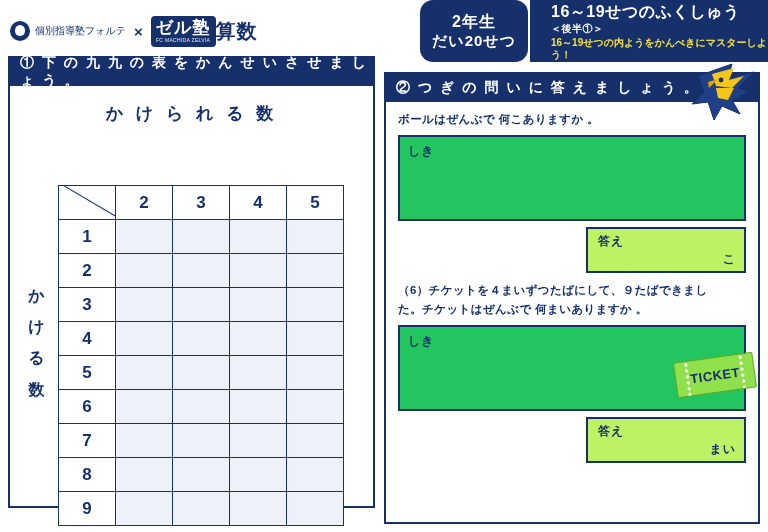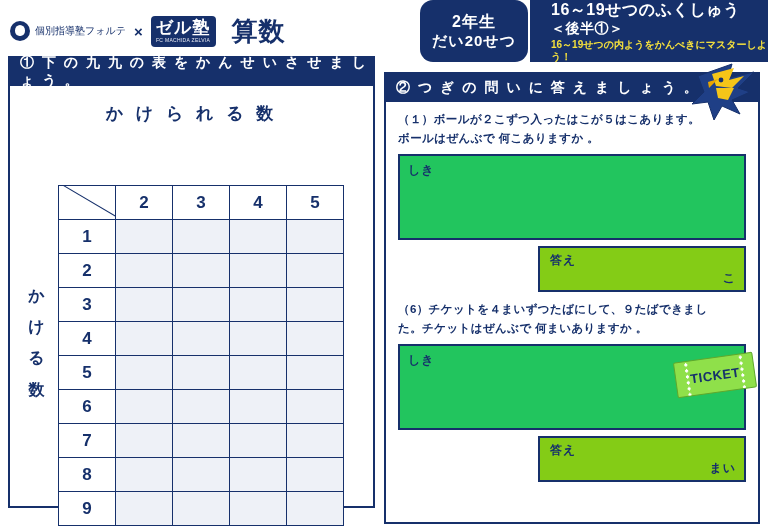--- a/index.html
+++ b/index.html
@@ -86,24 +86,24 @@
     font-weight: bold;
     letter-spacing: 1px;
   }
   .zelvia-sub {
     font-size: 5px;
     letter-spacing: 0.3px;
     margin-top: 2px;
     color: #e8eaf2;
   }
   .subject {
-    font-size: 26px;
-    font-weight: bold;
-    color: #16306b;
-    margin-left: 16px;
+    font-size: 20px;
+    font-weight: bold;
+    color: #16306b;
+    margin-left: 0;
     letter-spacing: 1px;
   }
 
   .header-grade {
     width: 108px;
     background: #16306b;
     color: #ffffff;
     display: flex;
     flex-direction: column;
     justify-content: center;
@@ -125,21 +125,21 @@
     flex-direction: column;
     justify-content: center;
     line-height: 1.2;
   }
   .header-title .t1 {
     font-size: 16px;
     font-weight: bold;
     letter-spacing: 0.5px;
   }
   .header-title .t2 {
-    font-size: 14px;
+    font-size: 10px;
     font-weight: bold;
     letter-spacing: 0.5px;
     margin-top: 1px;
   }
   .header-title .t3 {
     font-size: 10px;
     font-weight: bold;
     color: #f5e03c;
     margin-top: 2px;
     letter-spacing: 0px;
@@ -255,22 +255,22 @@
     color: #16306b;
     letter-spacing: 1px;
   }
   .ans-row {
     margin-top: 6px;
     display: flex;
     justify-content: flex-end;
   }
   .ans-small {
     border: 2px solid #16306b;
-    background: #84cc16;
-    width: 208px;
+    background: #bef264;
+    width: 160px;
     height: 46px;
     box-sizing: border-box;
     padding: 4px 8px 0 10px;
     position: relative;
     font-size: 12px;
     font-weight: bold;
     color: #16306b;
     letter-spacing: 1px;
   }
   .ans-unit {
@@ -434,21 +434,20 @@
         </tr>
       </tbody>
         </table>
     </div>
   </div>
 
   <div class="panel panel-right">
     <div class="panel-head">② つ ぎ の 問 い に 答 え ま し ょ う 。</div>
 
     <div class="q-block">
-      <div class="q-text">（１）ボールが２こずつ入ったはこが５はこあります。</div>
       <div class="q-text">ボールはぜんぶで 何こありますか 。</div>
       <div class="ans-box">
         <span>しき</span>
       </div>
       <div class="ans-row">
         <div class="ans-small">
           <span>答え</span>
           <span class="ans-unit">こ</span>
         </div>
       </div>

